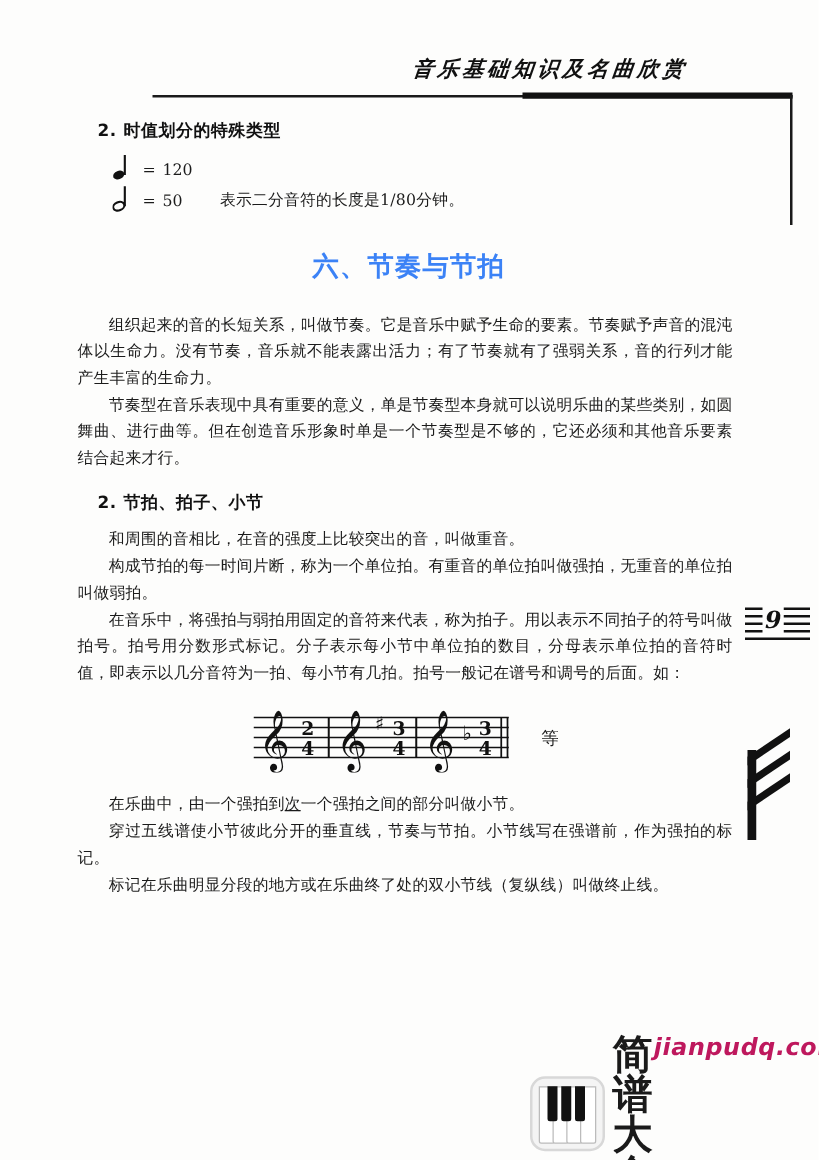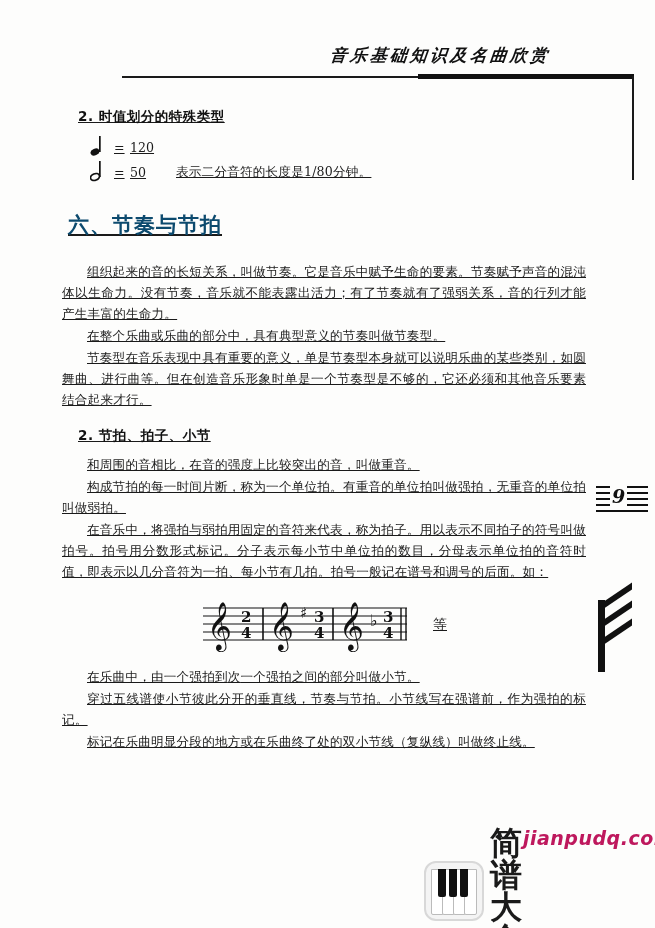--- a/index.html
+++ b/index.html
@@ -63,42 +63,42 @@
     top: 76px;
     width: 2px;
     height: 104px;
     background: #1a1a1a;
   }
 
   
   .col {
     position: absolute;
     left: 62px;
-    top: 108px;
+    top: 96px;
     width: 524px;
-    text-decoration: underline;
   }
 
   h3.sub {
     font-family: "DejaVu Sans", "Liberation Sans", sans-serif;
     font-weight: bold;
     font-size: 13.5px;
     margin: 0 0 9px 0;
     padding-left: 16px;
     letter-spacing: 0.5px;
     color: #111;
   }
   h2.sec {
     font-family: "DejaVu Sans", "Liberation Sans", sans-serif;
     font-weight: bold;
     font-size: 21px;
     margin: 26px 0 22px 4px;
     padding-left: 2px;
     letter-spacing: 1px;
-    color: #0c4a6e;
+    color: #3b82f6;
+    text-align: center;
   }
   p.para {
     font-family: "DejaVu Serif", "Liberation Serif", serif;
     font-size: 12.6px;
     line-height: 21px;
     margin: 0 0 1px 0;
     text-indent: 25px;
     text-align: justify;
     color: #1b1b1b;
     letter-spacing: 0.2px;
@@ -315,21 +315,20 @@
         </span>
         <span class="metro-eq">=</span>
         <span class="metro-num">50</span>
         <span class="metro-txt">表示二分音符的长度是1/80分钟。</span>
       </div>
     </div>
 
     <h2 class="sec">六、节奏与节拍</h2>
 
     <p class="para">组织起来的音的长短关系，叫做节奏。它是音乐中赋予生命的要素。节奏赋予声音的混沌体以生命力。没有节奏，音乐就不能表露出活力；有了节奏就有了强弱关系，音的行列才能产生丰富的生命力。</p>
-    <p class="para">在整个乐曲或乐曲的部分中，具有典型意义的节奏叫做节奏型。</p>
     <p class="para">节奏型在音乐表现中具有重要的意义，单是节奏型本身就可以说明乐曲的某些类别，如圆舞曲、进行曲等。但在创造音乐形象时单是一个节奏型是不够的，它还必须和其他音乐要素结合起来才行。</p>
 
     <div class="spacer-md"></div>
 
     <h3 class="sub">2. 节拍、拍子、小节</h3>
     <p class="para">和周围的音相比，在音的强度上比较突出的音，叫做重音。</p>
     <p class="para">构成节拍的每一时间片断，称为一个单位拍。有重音的单位拍叫做强拍，无重音的单位拍叫做弱拍。</p>
     <p class="para">在音乐中，将强拍与弱拍用固定的音符来代表，称为拍子。用以表示不同拍子的符号叫做拍号。拍号用分数形式标记。分子表示每小节中单位拍的数目，分母表示单位拍的音符时值，即表示以几分音符为一拍、每小节有几拍。拍号一般记在谱号和调号的后面。如：</p>
 
     <div class="staff-figure">

